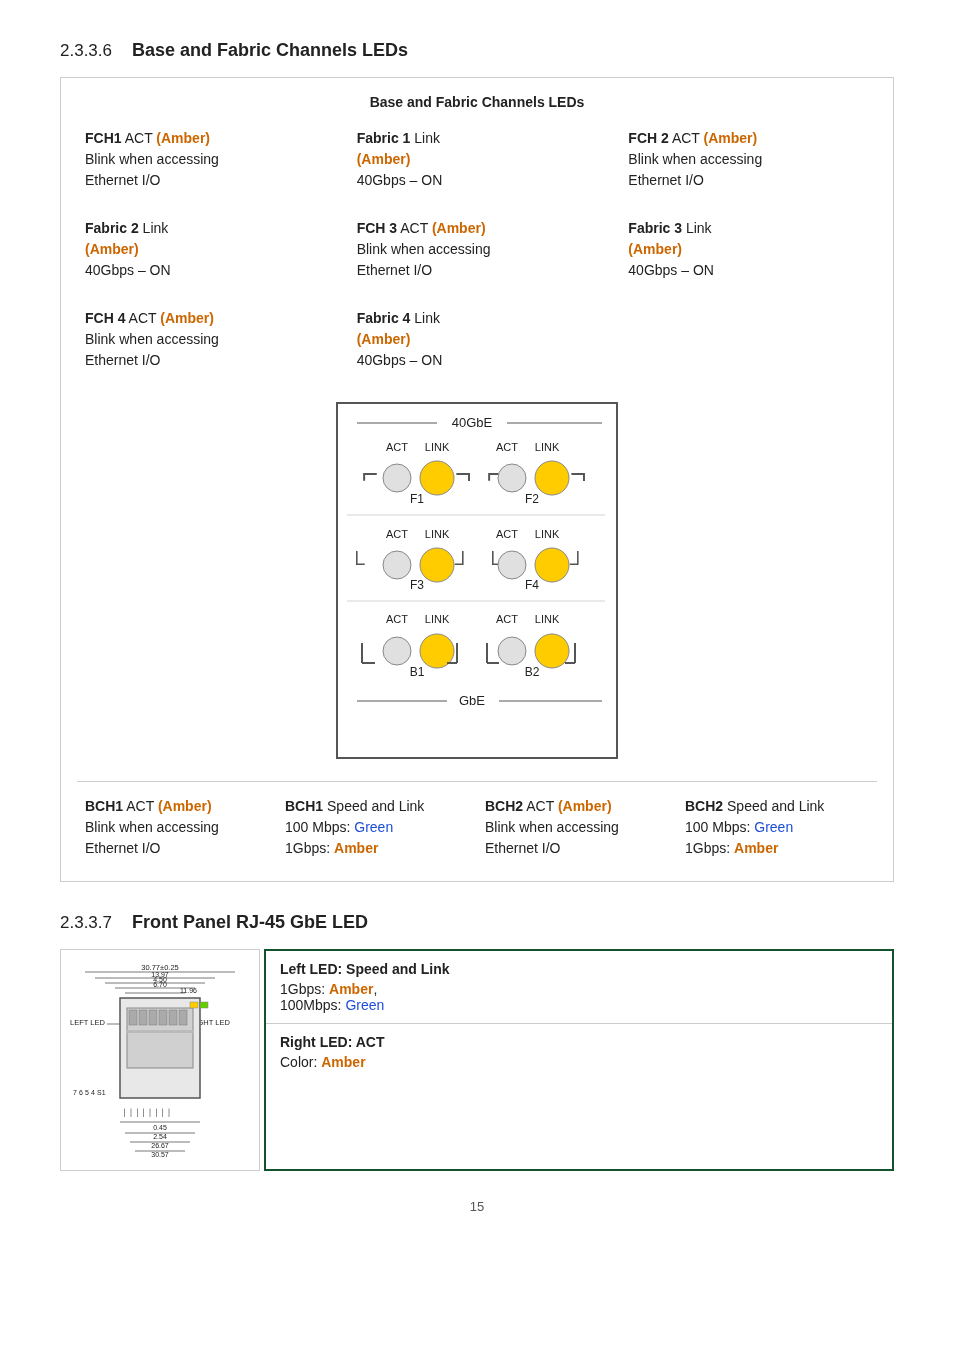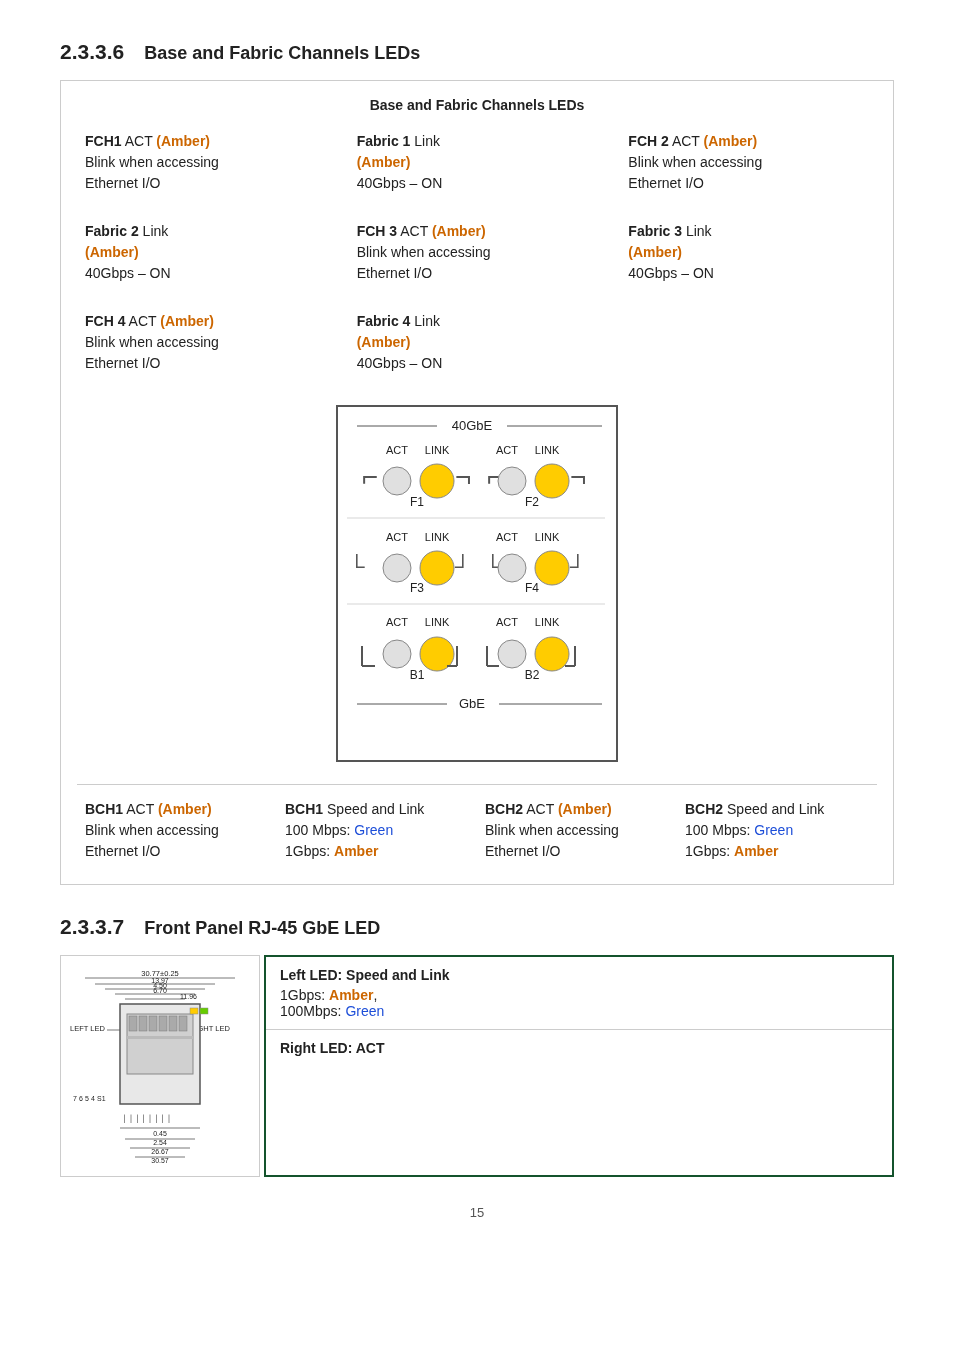--- a/index.html
+++ b/index.html
@@ -12,22 +12,22 @@
       padding: 40px 60px;
       font-size: 14px;
     }
     .section-title {
       display: flex;
       align-items: baseline;
       gap: 20px;
       margin-bottom: 16px;
     }
     .section-number {
-      font-size: 21px;
-      font-weight: bold;
+      font-size: 17px;
+      font-weight: normal;
     }
     .section-heading {
       font-size: 18px;
       font-weight: bold;
     }
     .table-container {
       border: 1px solid #ccc;
       padding: 16px;
       margin-bottom: 30px;
     }
@@ -335,18 +335,21 @@
         <div class="rj45-info-title">Left LED: Speed and Link</div>
         <div>
           <span>1Gbps: </span><span class="amber">Amber</span>,
         </div>
         <div>
           <span>100Mbps: </span><span class="green">Green</span>
         </div>
       </div>
       <div class="rj45-info-section">
         <div class="rj45-info-title">Right LED: ACT</div>
+        <div>
+          <span>Color: </span><span class="amber">Amber</span>
+        </div>
       </div>
     </div>
   </div>
 </div>
 
 <div class="page-number">15</div>
 
 </body></html>

